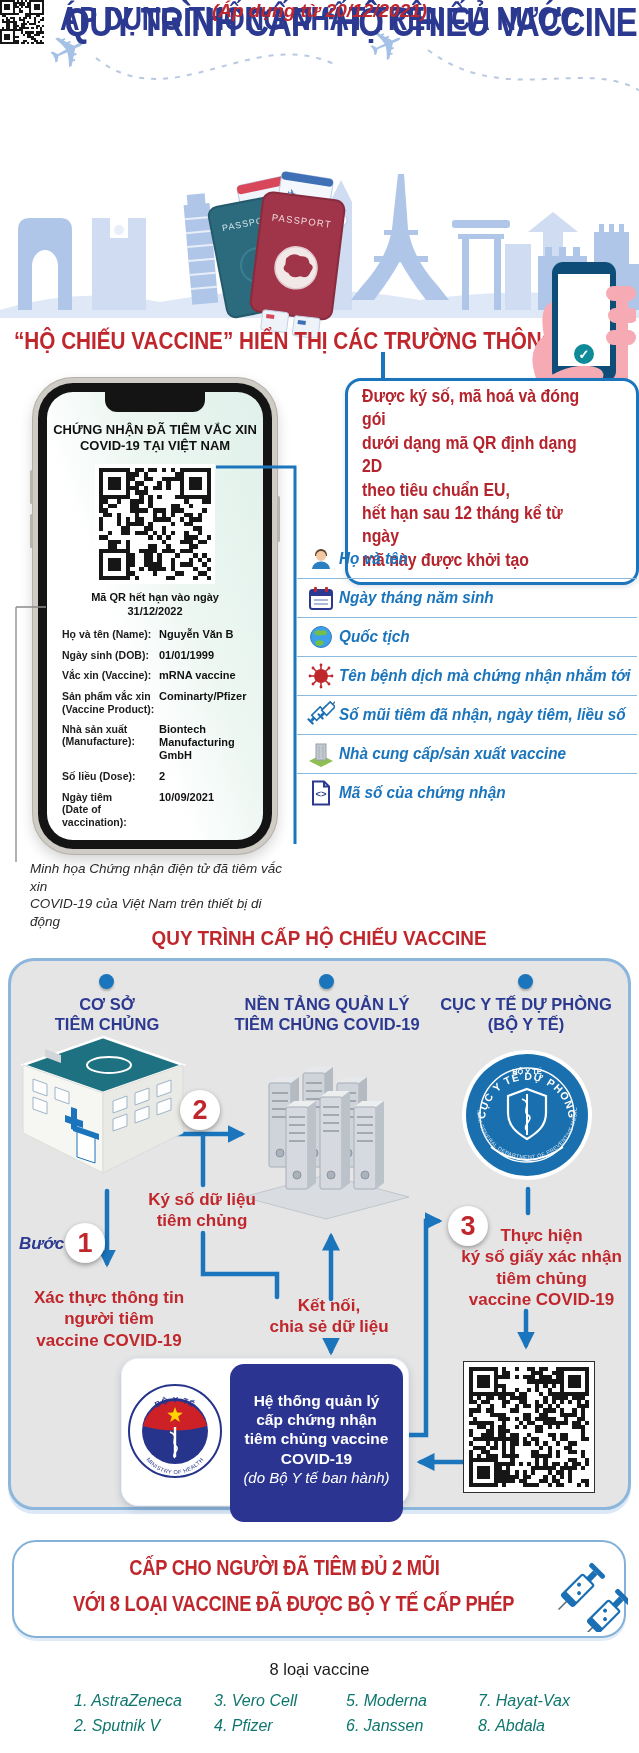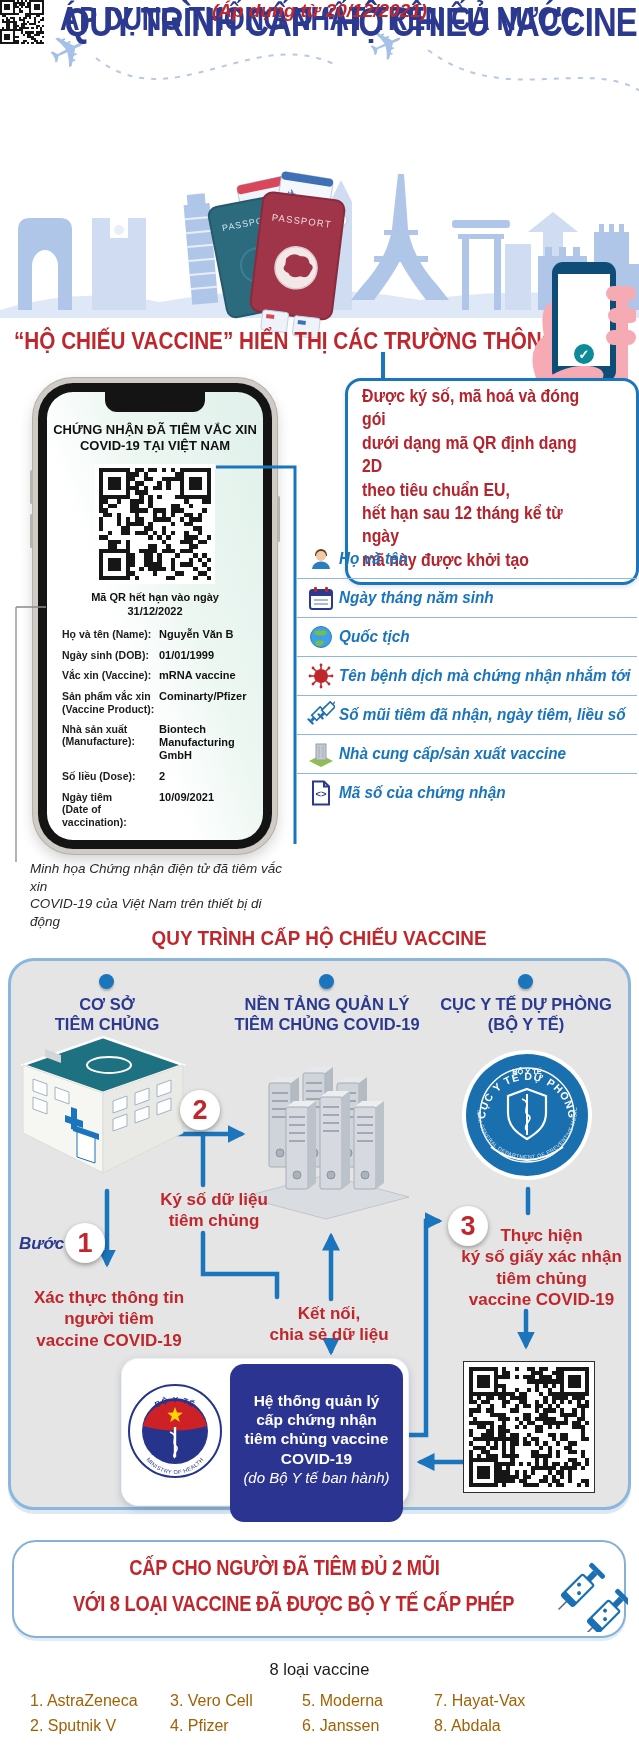--- a/index.html
+++ b/index.html
@@ -46,21 +46,21 @@
   .flowtxt{font-size:17px;font-weight:bold;color:#c0272d;text-align:center;line-height:1.25;}
   .buoc{font-size:17px;font-weight:bold;font-style:italic;color:#2b3990;}
   .sysbox{background:#fff;border-radius:16px;box-shadow:0 0 0 1px #eef2f7,0 3px 8px rgba(40,70,120,.3);}
   .bluebox{background:#2b3490;border-radius:14px;color:#fff;text-align:center;padding-top:27px;}
   .bluebox .t{font-size:15.5px;font-weight:bold;line-height:1.24;}
   .bluebox .n{font-size:15px;font-style:italic;margin-top:1px;}
   .qr2{background:#fff;border:1.5px solid #2f2f2f;padding:5px;}
   .footbox{border:2.5px solid #83b1d8;border-radius:24px;background:#fff;box-shadow:0 3px 0 #e2ecf7;}
   .footline{font-size:21.5px;font-weight:bold;color:#c0272d;letter-spacing:-.3px;}
   .vcap{font-size:16.5px;color:#1a1a1a;}
-  .vitem{font-size:16px;color:#a16207;}
+  .vitem{font-size:16px;font-style:italic;color:#0f766e;margin-left:44px;}
   svg text{font-family:"Liberation Sans",sans-serif;}
 </style>
 </head>
 <body>
 
 <div id="page">
 
   <svg class="abs" style="left:0;top:0" width="639" height="170" viewBox="0 0 639 170">
     <path d="M96,58 C 170,118 252,26 334,64" fill="none" stroke="#b9c9e2" stroke-width="2" stroke-dasharray="5 7"></path>
     <path d="M428,50 C 505,108 585,56 642,92" fill="none" stroke="#b9c9e2" stroke-width="2" stroke-dasharray="5 7"></path>
@@ -1038,30 +1038,30 @@
       <text x="66" y="25" font-size="7.5" font-weight="bold" fill="#fff" text-anchor="middle">BỘ Y TẾ</text>
       <text font-size="10.5" font-weight="bold" fill="#fff" letter-spacing="1"><textPath href="#pmArc" startOffset="50%" text-anchor="middle">CỤC Y TẾ DỰ PHÒNG</textPath></text>
       <text font-size="5.4" fill="#cfe3f2" letter-spacing=".4"><textPath href="#pmOuter" startOffset="50%" text-anchor="middle">VIETNAM GENERAL DEPARTMENT OF PREVENTIVE MEDICINE</textPath></text>
       <path d="M66,40 l19,7 v17 c0,13 -9,20 -19,26 c-10,-6 -19,-13 -19,-26 v-17 z" fill="none" stroke="#fff" stroke-width="2.2"></path>
       <line x1="66" y1="45" x2="66" y2="86" stroke="#fff" stroke-width="2"></line>
       <path d="M61,50 C 72,54 60,62 67,66 C 74,70 60,76 66,82" fill="none" stroke="#fff" stroke-width="1.6"></path>
       <path d="M30,98 q16,12 36,13 M102,98 q-16,12 -36,13" fill="none" stroke="#fff" stroke-width="2"></path>
     </svg>
 
     <div class="abs stepcirc" style="left:169px;top:129px">2</div>
-    <div class="abs flowtxt pre" style="left:128px;top:228px;width:150px">Ký số dữ liệu
+    <div class="abs flowtxt pre" style="left:116px;top:228px;width:150px">Ký số dữ liệu
 tiêm chủng</div>
 
     <div class="abs buoc" style="left:8px;top:273px">Bước</div>
     <div class="abs stepcirc" style="left:54px;top:262px">1</div>
     <div class="abs flowtxt pre" style="left:14px;top:326px;width:168px">Xác thực thông tin
 người tiêm
 vaccine COVID-19</div>
 
-    <div class="abs flowtxt pre" style="left:242px;top:342px;width:152px">Kết nối,
+    <div class="abs flowtxt pre" style="left:242px;top:334px;width:152px">Kết nối,
 chia sẻ dữ liệu</div>
 
     <div class="abs stepcirc" style="left:437px;top:245px">3</div>
     <div class="abs flowtxt pre" style="left:448px;top:264px;width:165px">Thực hiện
 ký số giấy xác nhận
 tiêm chủng
 vaccine COVID-19</div>
 
     <div class="abs sysbox" style="left:111px;top:398px;width:286px;height:146px">
       <svg class="abs" style="left:5;top:24" width="96" height="96" viewBox="0 0 96 96">

